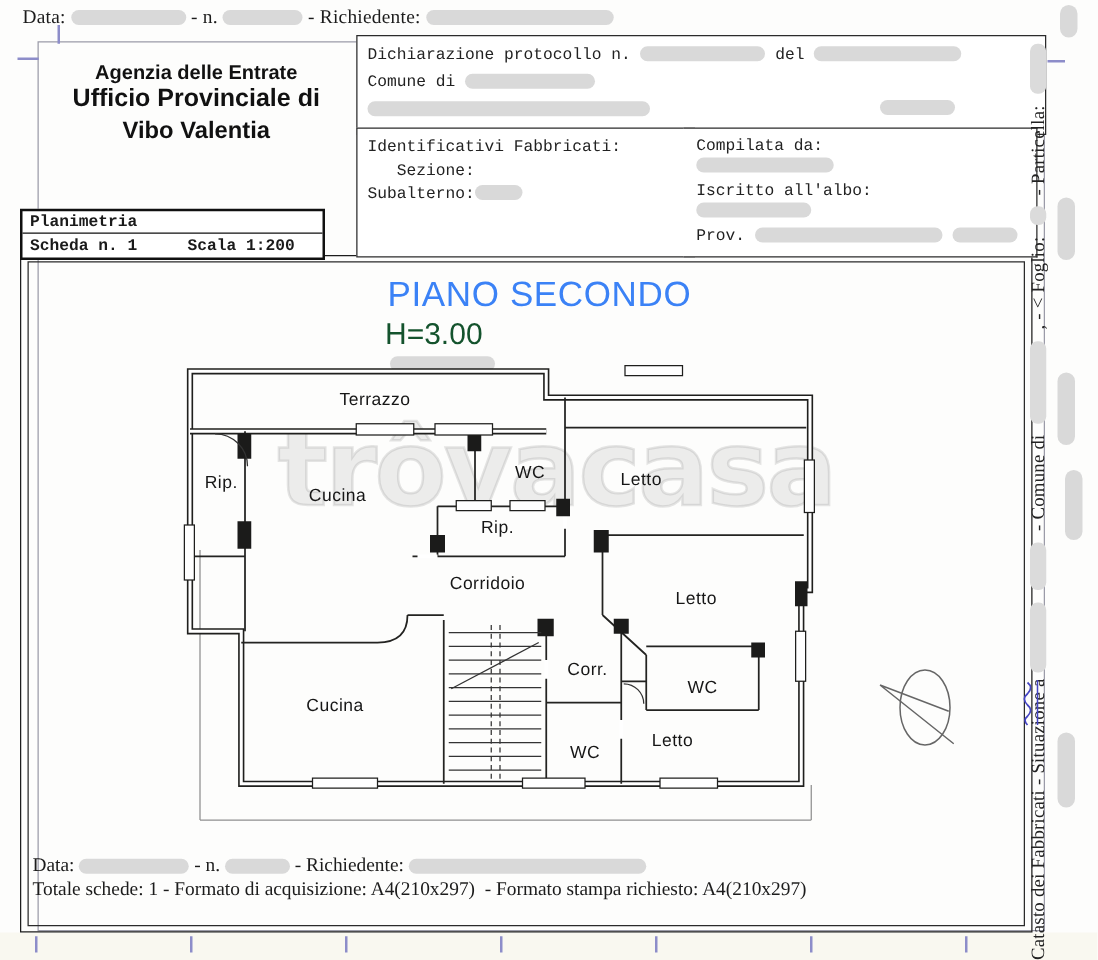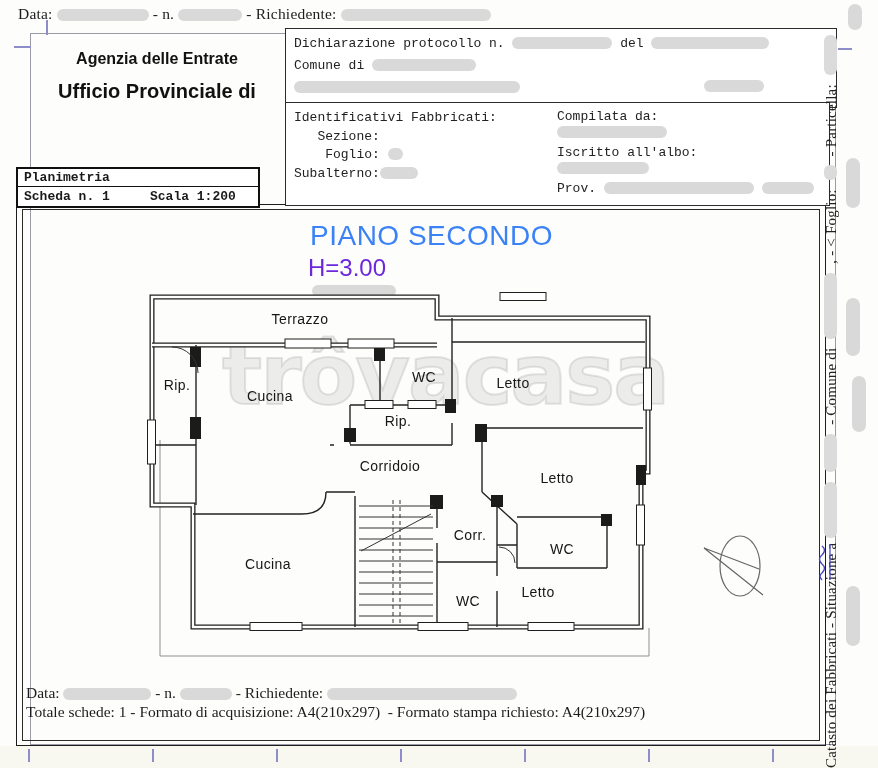--- a/index.html
+++ b/index.html
@@ -12,42 +12,42 @@
   .plan-frame-inner{left:22px;top:209px;width:796px;height:530px;border:1px solid #2a2a2a;}
   .bottom-strip{left:0;top:746px;width:878px;height:22px;background:#f6f4e6;opacity:.55;}
   
   .pill{display:inline-block;height:12px;border-radius:6px;background:#d9d9d9;vertical-align:-2px;}
   .pill-abs{position:absolute;border-radius:7px;background:#d9d9d9;}
   
   .serifline{font-size:15.5px;letter-spacing:.2px;white-space:pre;}
   .top-line{left:18px;top:5px;}
   
   .agency{left:38px;top:50px;width:238px;text-align:center;font-family:"Liberation Sans",sans-serif;color:#111;}
-  .agency .l1{font-size:16px;font-weight:bold;margin-bottom:12px;}
+  .agency .l1{font-size:16px;font-weight:bold;margin-bottom:0;}
   .agency .l2{font-size:21px;font-weight:bold;letter-spacing:.5px;margin-bottom:5px;}
   .agency .l3{font-size:20px;font-weight:bold;margin-bottom:3px;}
   .agency .l4{font-size:19px;font-weight:bold;}
   
   .monobox{border:1px solid #2b2b2b;background:#fff;font-family:"Liberation Mono","DejaVu Sans Mono",monospace;
            font-size:13px;color:#222;}
   .box-dich{left:285px;top:28px;width:534px;height:71px;padding:7px 8px 0 8px;}
   .box-dich .row{margin-bottom:7px;white-space:pre;}
   .box-ident{left:285px;top:102px;width:261px;height:96px;padding:6px 0 0 8px;}
   .box-ident div{white-space:pre;line-height:18.5px;}
   .box-comp{left:547px;top:102px;width:272px;height:96px;padding:6px 0 0 10px;border-left:none;}
   .box-comp div{line-height:16px;white-space:pre;}
   
   .box-plani{left:16px;top:167px;width:240px;height:37px;border:2px solid #101010;background:#fff;
              font-family:"Liberation Mono","DejaVu Sans Mono",monospace;font-size:13px;font-weight:bold;color:#1a1a1a;}
   .box-plani .r1{padding:1px 0 0 6px;border-bottom:1.5px solid #101010;height:16px;}
   .box-plani .r2{padding:2px 0 0 6px;white-space:pre;}
   .box-plani .scala{position:absolute;left:132px;top:20px;}
   
   .plan-title{left:310px;top:220px;font-family:"Liberation Sans",sans-serif;font-size:28px;color:#3b82f6;letter-spacing:.5px;}
-  .plan-h{left:308px;top:254px;font-family:"Liberation Sans",sans-serif;font-size:24px;color:#6d28d9;}
+  .plan-h{left:308px;top:254px;font-family:"Liberation Sans",sans-serif;font-size:24px;color:#14532d;}
   
   .watermark{left:222px;top:326px;font-family:"DejaVu Sans",sans-serif;font-size:84px;font-weight:bold;
              letter-spacing:-2px;color:rgba(135,135,135,0.14);
              -webkit-text-stroke:2px rgba(130,130,130,0.20);pointer-events:none;}
   
   .room-label{position:absolute;transform:translate(-50%,-50%);font-family:"Liberation Sans",sans-serif;
               font-size:14px;letter-spacing:.4px;color:#161616;white-space:nowrap;}
   
   .side-text{left:820px;top:0;width:22px;height:768px;writing-mode:vertical-rl;transform:rotate(180deg);
              font-size:15px;letter-spacing:.2px;color:#222;line-height:22px;}
@@ -68,32 +68,32 @@
 <div class="abs outer-frame"></div>
 <div class="abs bottom-strip"></div>
 <div class="abs plan-frame-outer"></div>
 <div class="abs plan-frame-inner"></div>
 
 <div class="abs serifline top-line"><span>Data:</span> <span class="pill" style="width:92px"></span> <span>- n.</span> <span class="pill" style="width:64px"></span> <span>- Richiedente:</span> <span class="pill" style="width:150px"></span></div>
 
 <div class="abs agency">
   <div class="l1">Agenzia delle Entrate</div>
   <div class="l3">Ufficio Provinciale di</div>
+  <div class="l4">Vibo Valentia</div>
 </div>
 
 <div class="abs monobox box-dich">
   <div class="row"><span>Dichiarazione protocollo n.</span> <span class="pill" style="width:100px"></span> <span>del</span> <span class="pill" style="width:118px"></span></div>
   <div class="row"><span>Comune di</span> <span class="pill" style="width:104px"></span></div>
   <div class="row"><span class="pill" style="width:226px"></span><span class="pill" style="width:60px;position:absolute;right:72px"></span></div>
 </div>
 
 <div class="abs monobox box-ident">
   <div>Identificativi Fabbricati:</div>
   <div>   Sezione:</div>
-  <div><span>    Foglio:</span> <span class="pill" style="width:15px"></span></div>
   <div><span>Subalterno:</span><span class="pill" style="width:38px"></span></div>
 </div>
 
 <div class="abs monobox box-comp">
   <div>Compilata da:</div>
   <div><span class="pill" style="width:110px"></span></div>
   <div style="margin-top:4px">Iscritto all'albo:</div>
   <div><span class="pill" style="width:92px"></span></div>
   <div style="margin-top:4px"><span>Prov.</span> <span class="pill" style="width:150px"></span> <span class="pill" style="width:52px"></span></div>
 </div>

